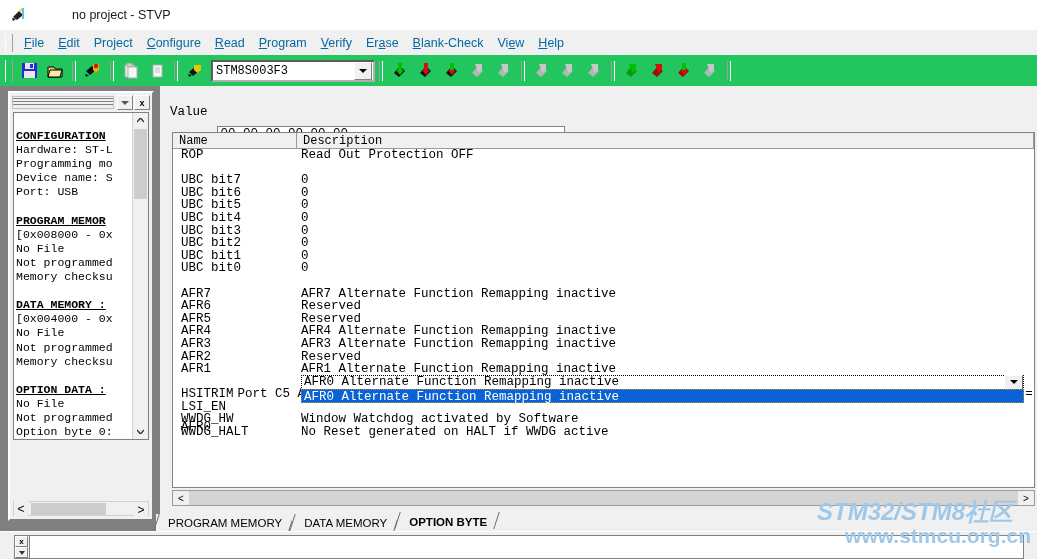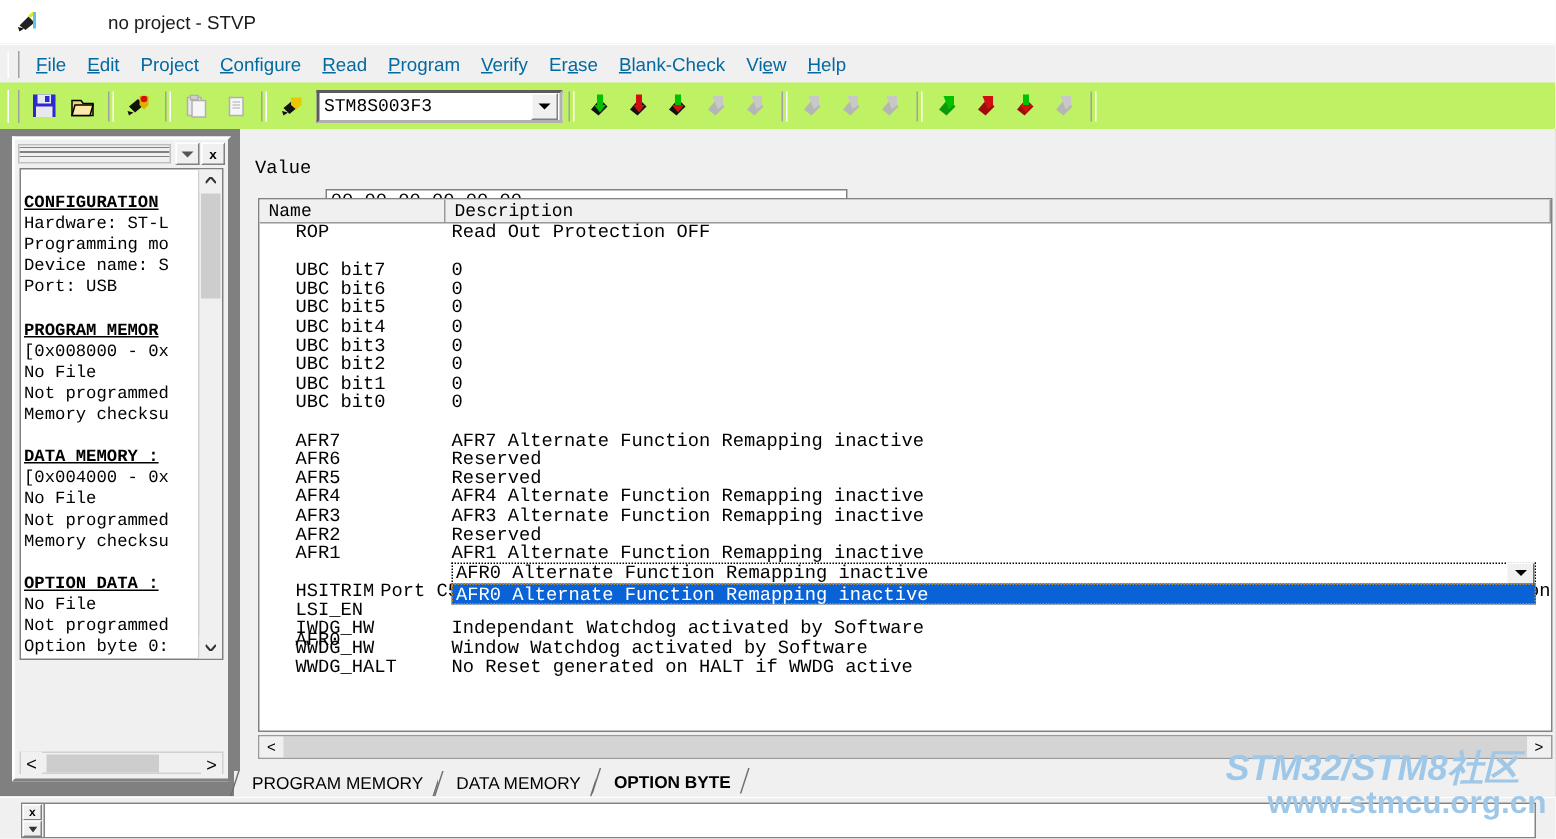--- a/index.html
+++ b/index.html
@@ -32,21 +32,21 @@
   .menubar .grip{width:6px;height:18px;margin-left:5px;margin-right:4px;
     border-left:1px solid #ffffff;border-right:1px solid #a0a0a0;}
   .menu-item{
     padding:3px 7px;font-size:12.5px;color:#0369a1;white-space:nowrap;cursor:default;
   }
   .menu-item u{text-decoration:underline;}
 
   
   .toolbar{
     position:absolute;left:0;top:55px;width:1037px;height:31px;
-    background:#bef264;display:flex;align-items:center;
+    background:#22c55e;display:flex;align-items:center;
     border-bottom:1px solid #c8c8c8;
   }
   .toolbar .grip{width:6px;height:22px;margin-left:5px;margin-right:3px;
     border-left:1px solid #ffffff;border-right:1px solid #a0a0a0;}
   .tb-btn{width:24px;height:23px;margin:0 1px;display:flex;align-items:center;justify-content:center;}
   .tb-sep{width:2px;height:20px;margin:0 4px;border-left:1px solid #a0a0a0;border-right:1px solid #ffffff;}
   .combo{
     width:160px;height:18px;border:2px inset #b0b0b0;background:#fff;
     display:flex;align-items:center;margin-left:3px;
     font-family:"Liberation Mono","DejaVu Sans Mono",monospace;font-size:12px;
@@ -141,21 +141,21 @@
   }
   .lv-header .col{
     font-family:"Liberation Mono","DejaVu Sans Mono",monospace;font-size:12px;color:#000;
     padding-left:6px;display:flex;align-items:center;
     border-right:1px solid #9a9a9a;box-sizing:border-box;
   }
   .col-name{width:124px;}
   .col-desc{flex:1;}
   .lv-body{position:relative;font-family:"Liberation Mono","DejaVu Sans Mono",monospace;font-size:12.5px;}
   .lv-row{height:12.6px;display:flex;line-height:12.6px;white-space:nowrap;}
-  .lv-row .c1{width:124px;padding-left:24px;box-sizing:border-box;color:#000;}
+  .lv-row .c1{width:124px;padding-left:8px;box-sizing:border-box;color:#000;}
   .lv-row .c2{padding-left:4px;color:#000;}
   .lv-row.spacer{height:12.6px;}
   .lv-row.selected .c1{background:#bef264;margin-top:45px;}
 
   
   .inline-edit{
     position:absolute;left:128px;width:723px;height:15px;
     border:1px dotted #000;background:#ffffff;box-sizing:border-box;
     display:flex;align-items:center;
   }
@@ -558,24 +558,20 @@
               <span class="c2">AFR0 Alternate Function Remapping inactive</span>
             </div>
             <div class="lv-row">
               <span class="c1">HSITRIM</span>
               <span class="c2">Port C5 Alternate Function = TIM2_CH1, Port C6 Alternate Function = TIM1_CH1, Port C7 Alternate Function = TIM1_CH2</span>
             </div>
             <div class="lv-row">
               <span class="c1">LSI_EN</span>
             </div>
             <div class="lv-row">
-              <span class="c1">IWDG_HW</span>
-              <span class="c2">Independant Watchdog activated by Software</span>
-            </div>
-            <div class="lv-row">
               <span class="c1">WWDG_HW</span>
               <span class="c2">Window Watchdog activated by Software</span>
             </div>
             <div class="lv-row">
               <span class="c1">WWDG_HALT</span>
               <span class="c2">No Reset generated on HALT if WWDG active</span>
             </div>
             <div class="inline-edit" style="top: 225.8px;">
               <span class="etxt">AFR0 Alternate Function Remapping inactive</span>
               <span class="ebtn">

